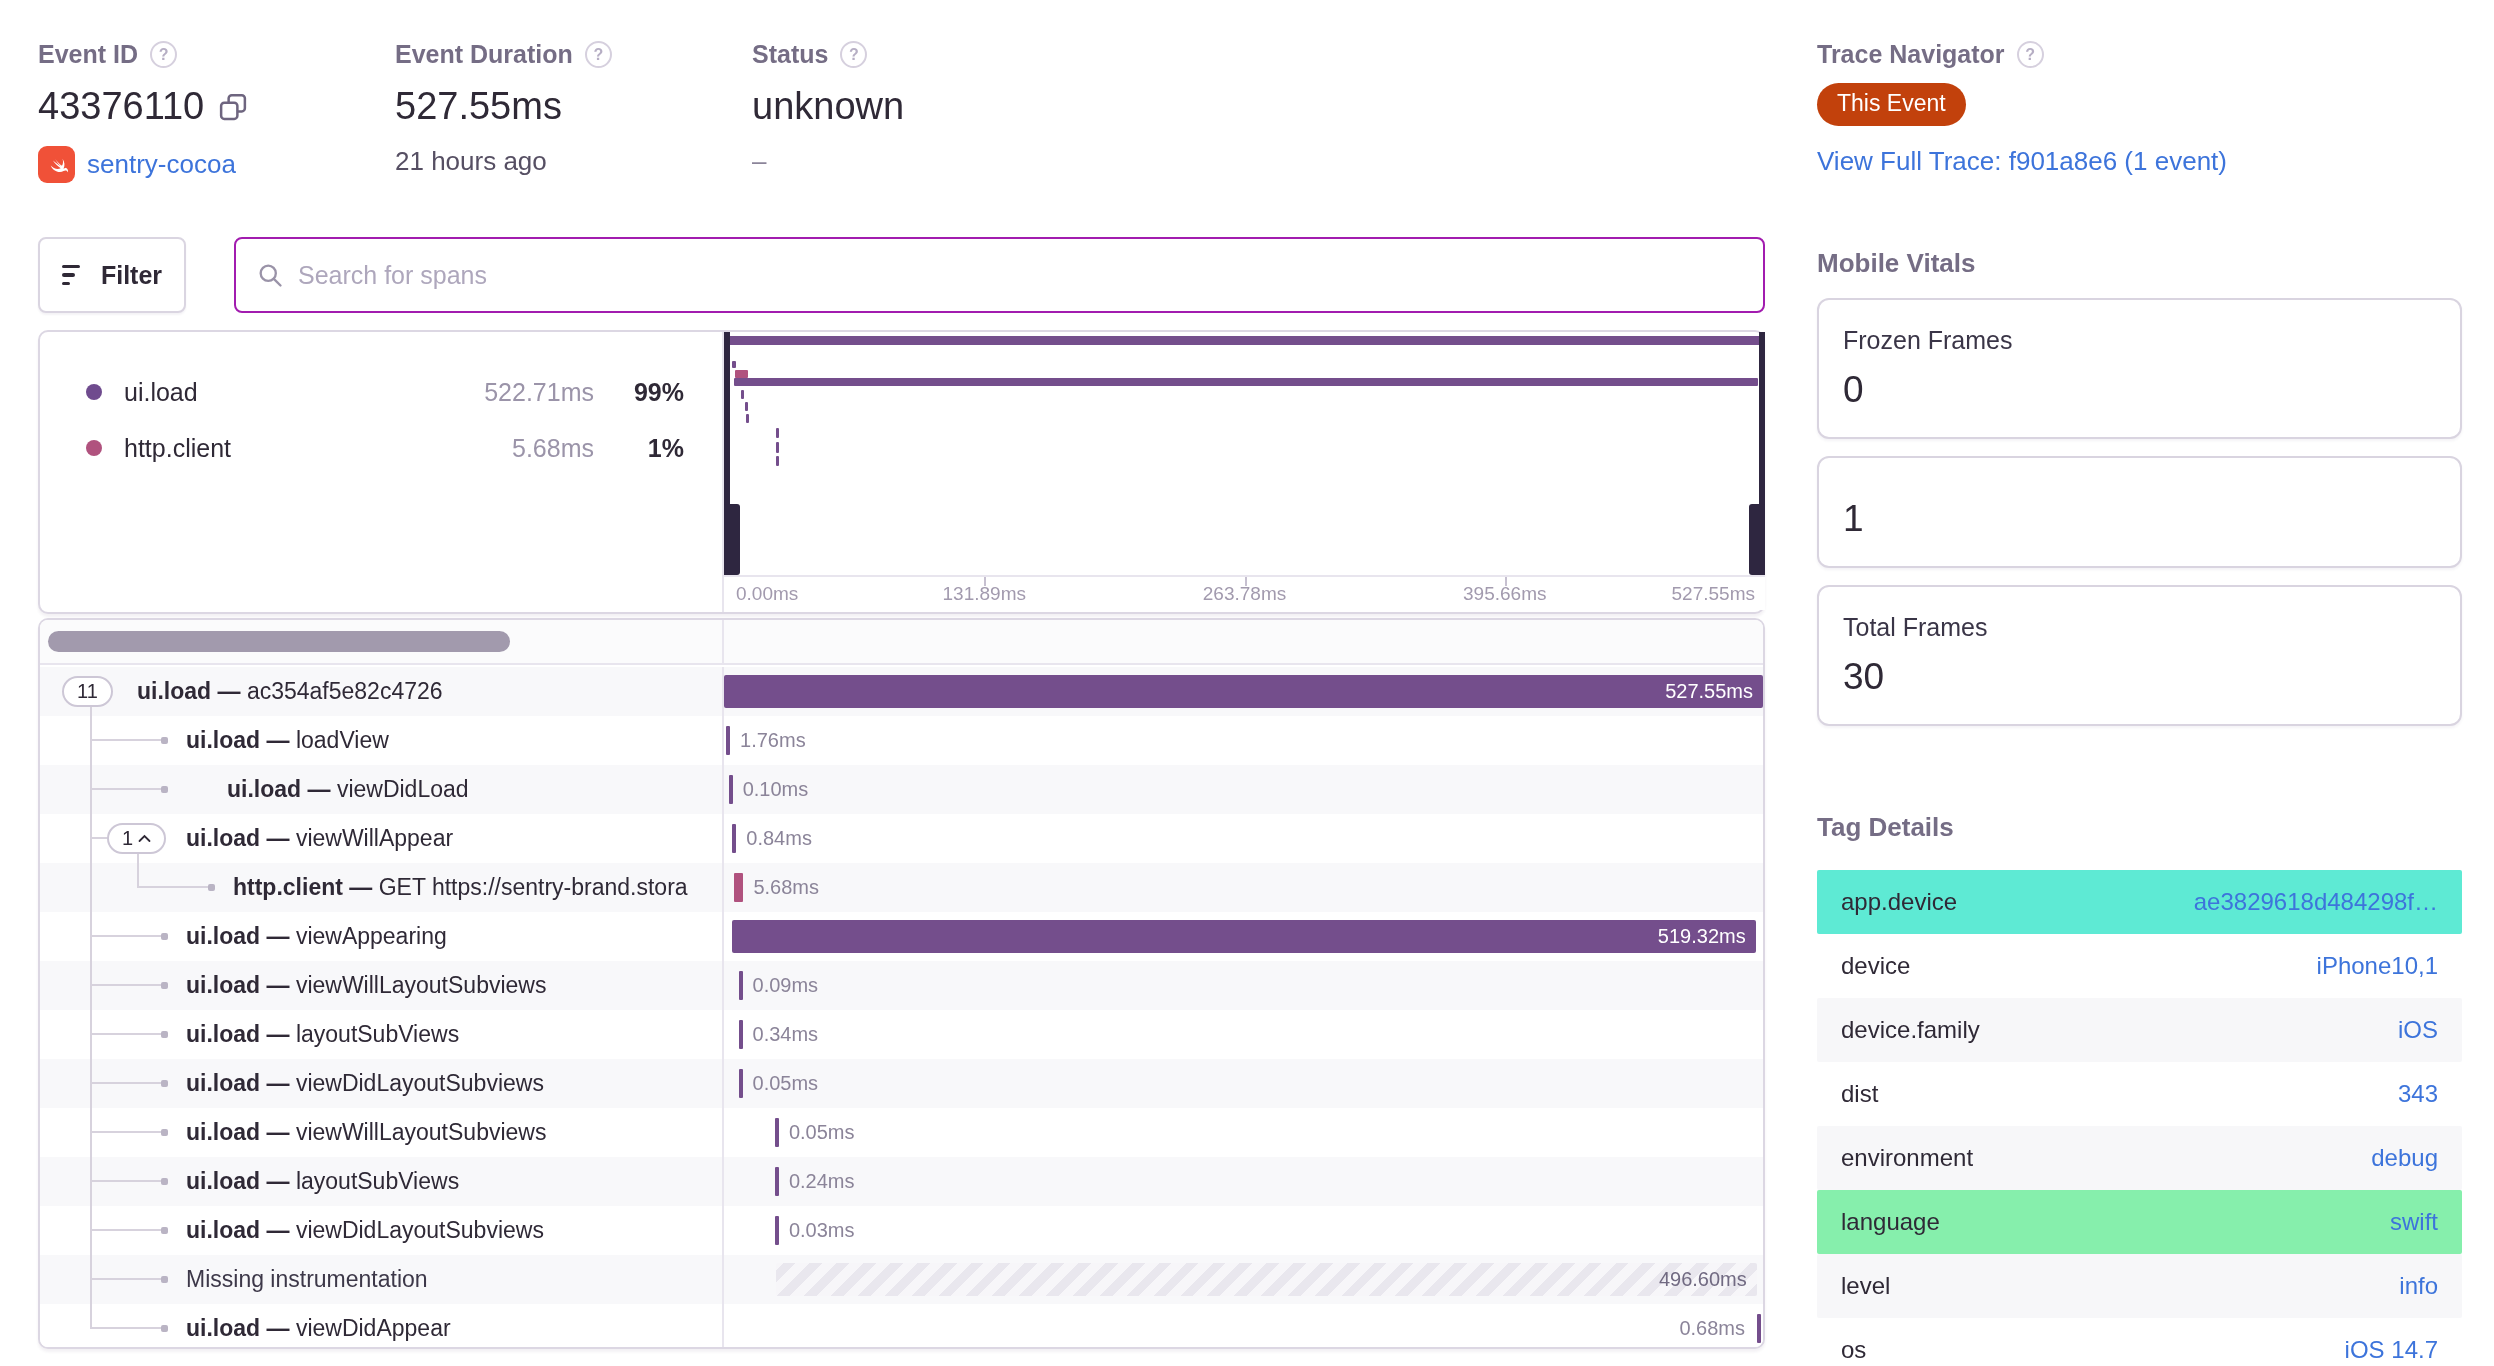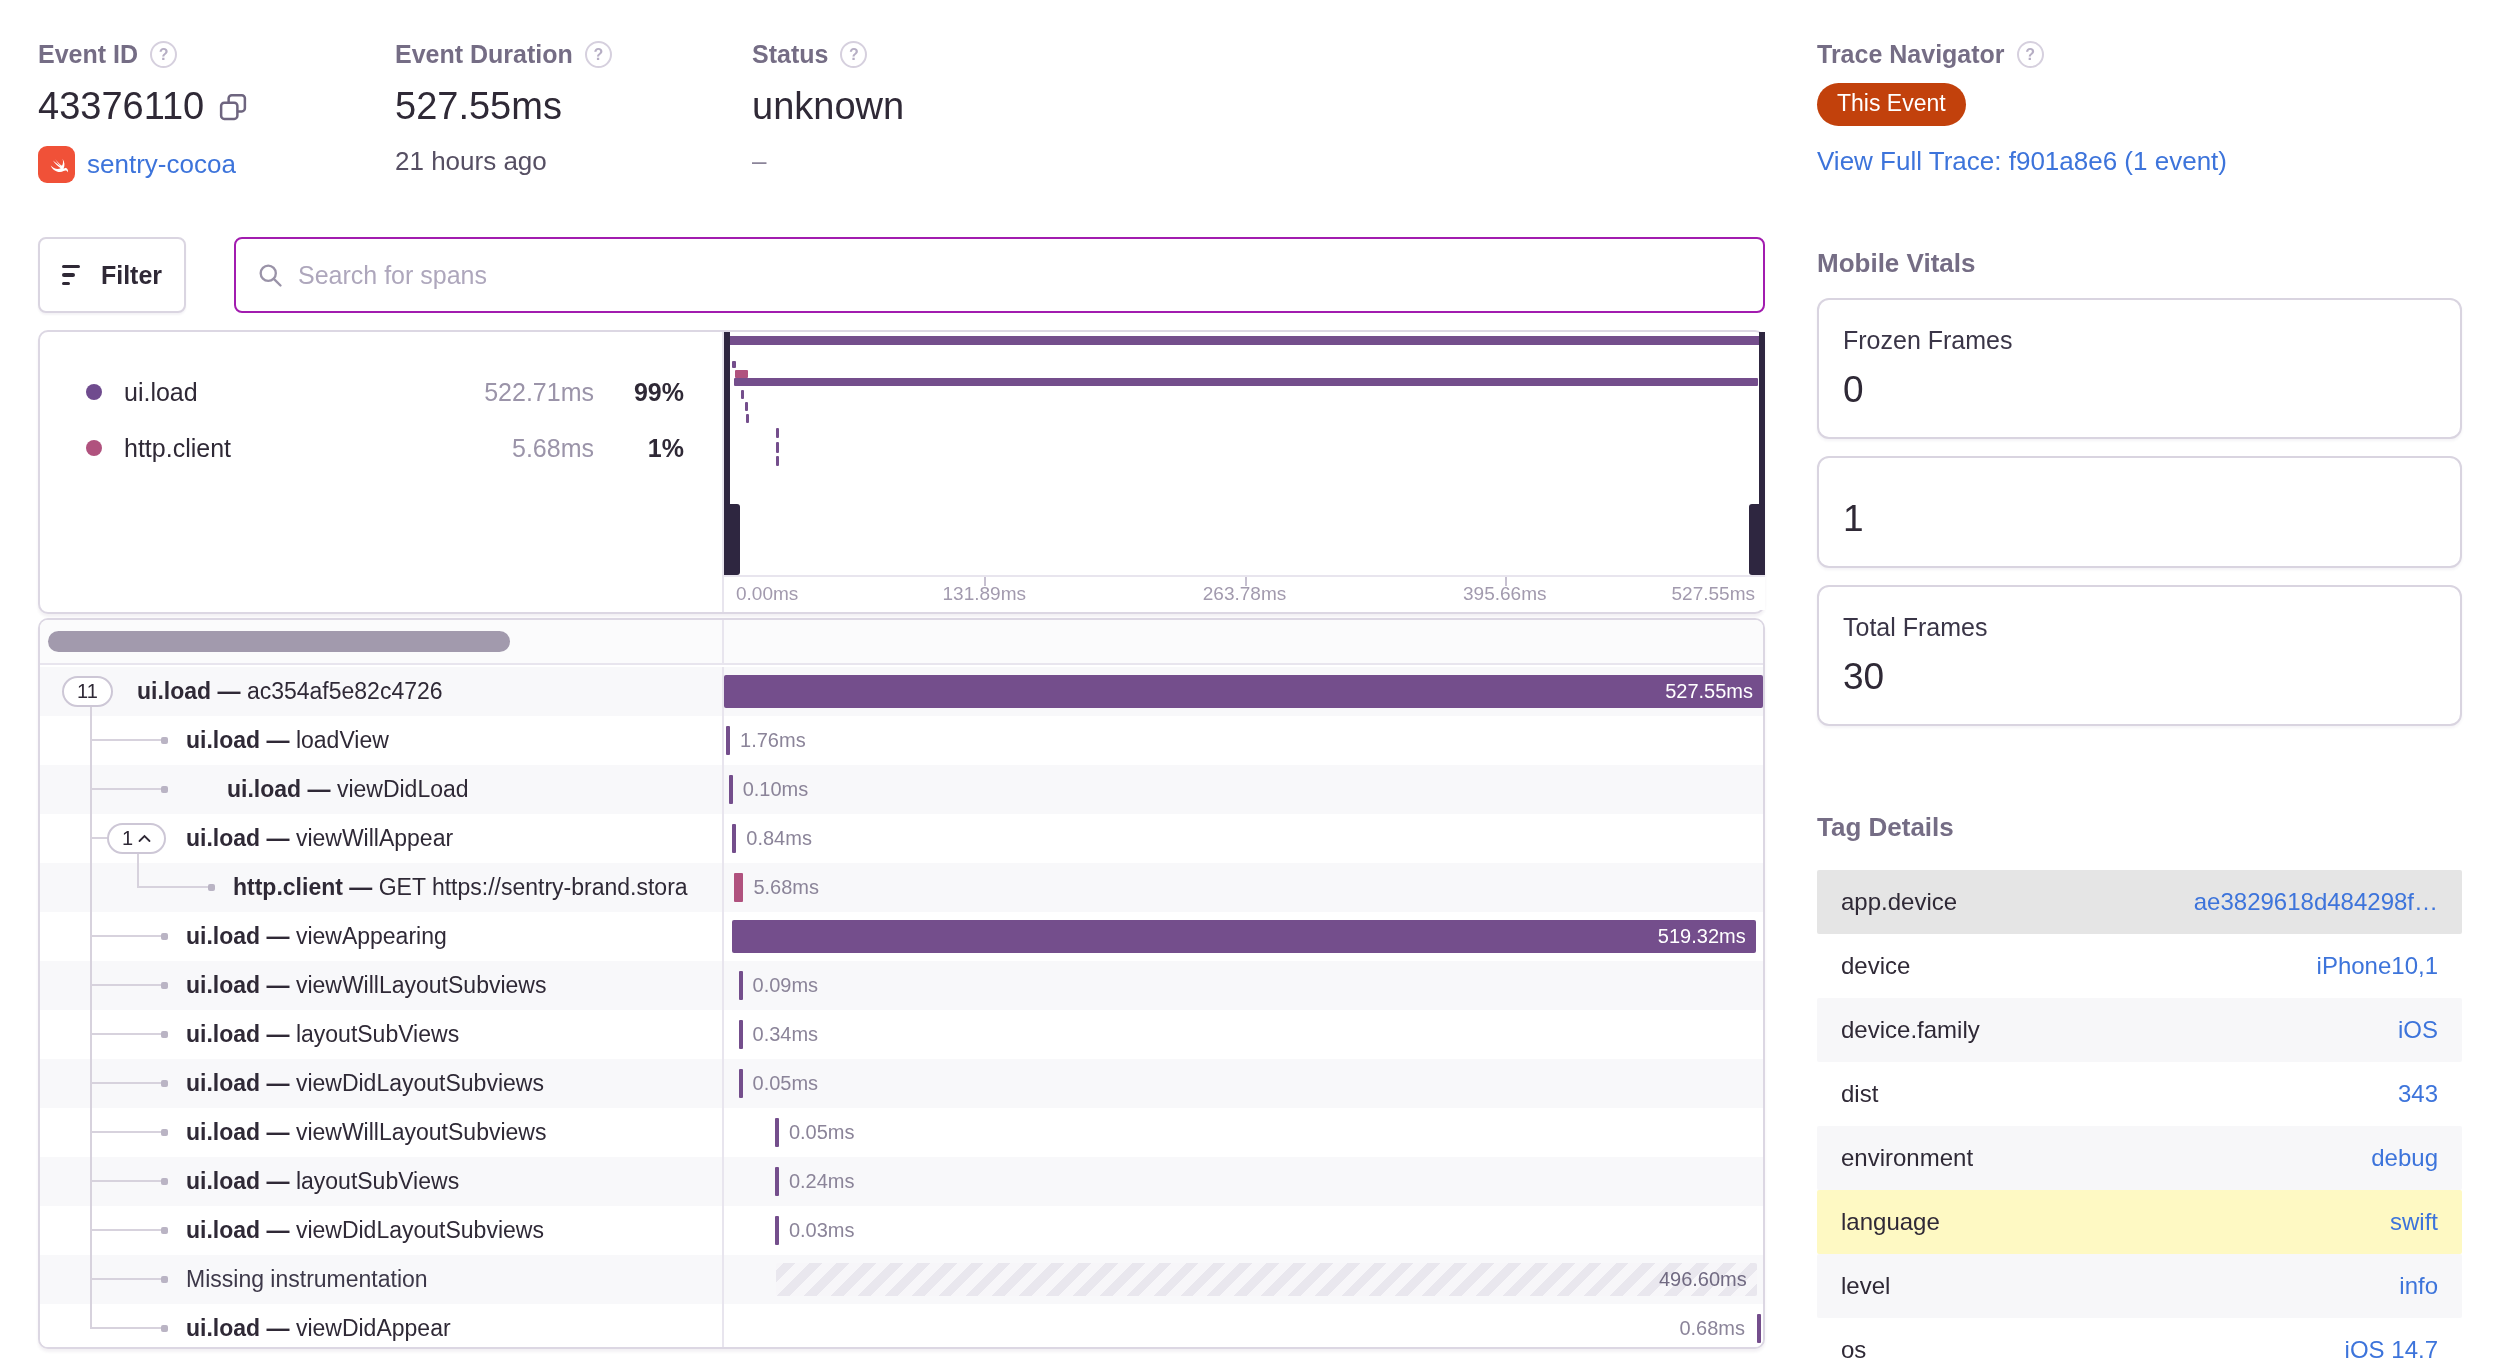--- a/index.html
+++ b/index.html
@@ -395,41 +395,41 @@
         <div class="vcard">
           <div class="vvalue">1</div>
         </div>
         <div class="vcard">
           <div class="vlabel">Total Frames</div>
           <div class="vvalue">30</div>
         </div>
       </div>
     <div class="side-h" style="position:absolute; top:812px">Tag Details</div>
     <div id="tags-rows" style="position:absolute; top:856px; width:100%">
-        <div class="tag-row" style="background: #e5e5e5;">
+        <div class="tag-row" style="background: #5eead4;">
           <span class="tag-key">app.device</span>
           <a class="tag-val link">ae3829618d484298f…</a>
         </div>
         <div class="tag-row" style="background: rgb(255, 255, 255);">
           <span class="tag-key">device</span>
           <a class="tag-val link">iPhone10,1</a>
         </div>
         <div class="tag-row" style="background: rgb(247, 247, 249);">
           <span class="tag-key">device.family</span>
           <a class="tag-val link">iOS</a>
         </div>
         <div class="tag-row" style="background: rgb(255, 255, 255);">
           <span class="tag-key">dist</span>
           <a class="tag-val link">343</a>
         </div>
         <div class="tag-row" style="background: rgb(247, 247, 249);">
           <span class="tag-key">environment</span>
           <a class="tag-val link">debug</a>
         </div>
-        <div class="tag-row" style="background: #fef9c3;">
+        <div class="tag-row" style="background: #86efac;">
           <span class="tag-key">language</span>
           <a class="tag-val link">swift</a>
         </div>
         <div class="tag-row" style="background: rgb(247, 247, 249);">
           <span class="tag-key">level</span>
           <a class="tag-val link">info</a>
         </div>
         <div class="tag-row" style="background: rgb(255, 255, 255);">
           <span class="tag-key">os</span>
           <a class="tag-val link">iOS 14.7</a>

